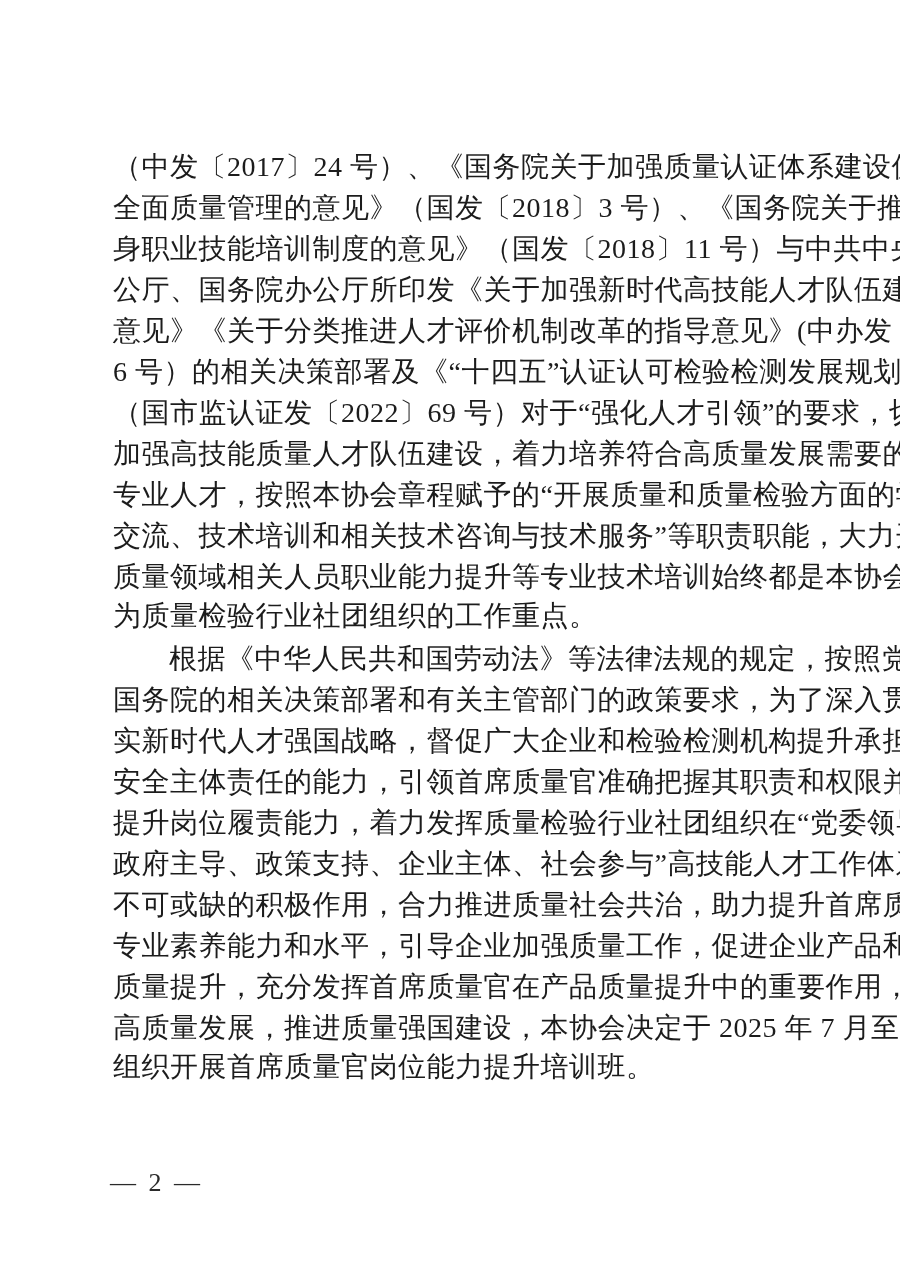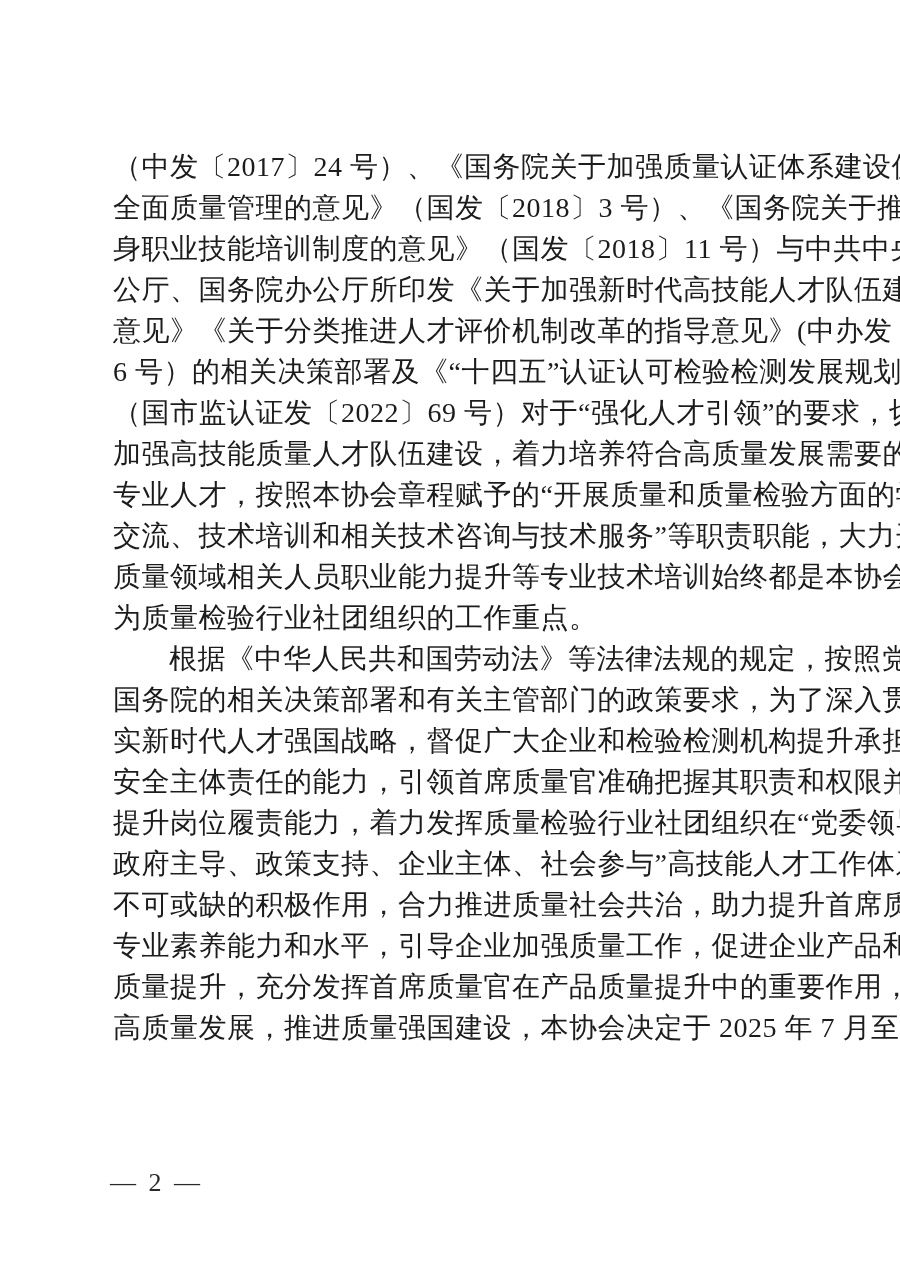--- a/index.html
+++ b/index.html
@@ -30,20 +30,21 @@
   .line {
     height: 41px;
     text-align: justify;
     text-align-last: justify;
     white-space: nowrap;
     overflow: visible;
   }
   .line.end {
     text-align: center;
     text-align-last: left;
+    font-family: Liberation Mono, monospace;
   }
   .line.indent {
     text-indent: 2em;
   }
   .footer {
     position: absolute;
     left: 110px;
     top: 1168px;
     color: #2a2a2a;
     font-size: 26px;
@@ -71,15 +72,16 @@
     <div class="line indent">根据《中华人民共和国劳动法》等法律法规的规定，按照党中央、</div>
     <div class="line">国务院的相关决策部署和有关主管部门的政策要求，为了深入贯彻落</div>
     <div class="line">实新时代人才强国战略，督促广大企业和检验检测机构提升承担质量</div>
     <div class="line">安全主体责任的能力，引领首席质量官准确把握其职责和权限并持续</div>
     <div class="line">提升岗位履责能力，着力发挥质量检验行业社团组织在“党委领导、</div>
     <div class="line">政府主导、政策支持、企业主体、社会参与”高技能人才工作体系中</div>
     <div class="line">不可或缺的积极作用，合力推进质量社会共治，助力提升首席质量官</div>
     <div class="line">专业素养能力和水平，引导企业加强质量工作，促进企业产品和服务</div>
     <div class="line">质量提升，充分发挥首席质量官在产品质量提升中的重要作用，服务</div>
     <div class="line">高质量发展，推进质量强国建设，本协会决定于 2025 年 7 月至 10 月</div>
+    <div class="line end">组织开展首席质量官岗位能力提升培训班。</div>
   </div>
   <div class="footer">— 2 —</div>
 </div>
 
 </body></html>

